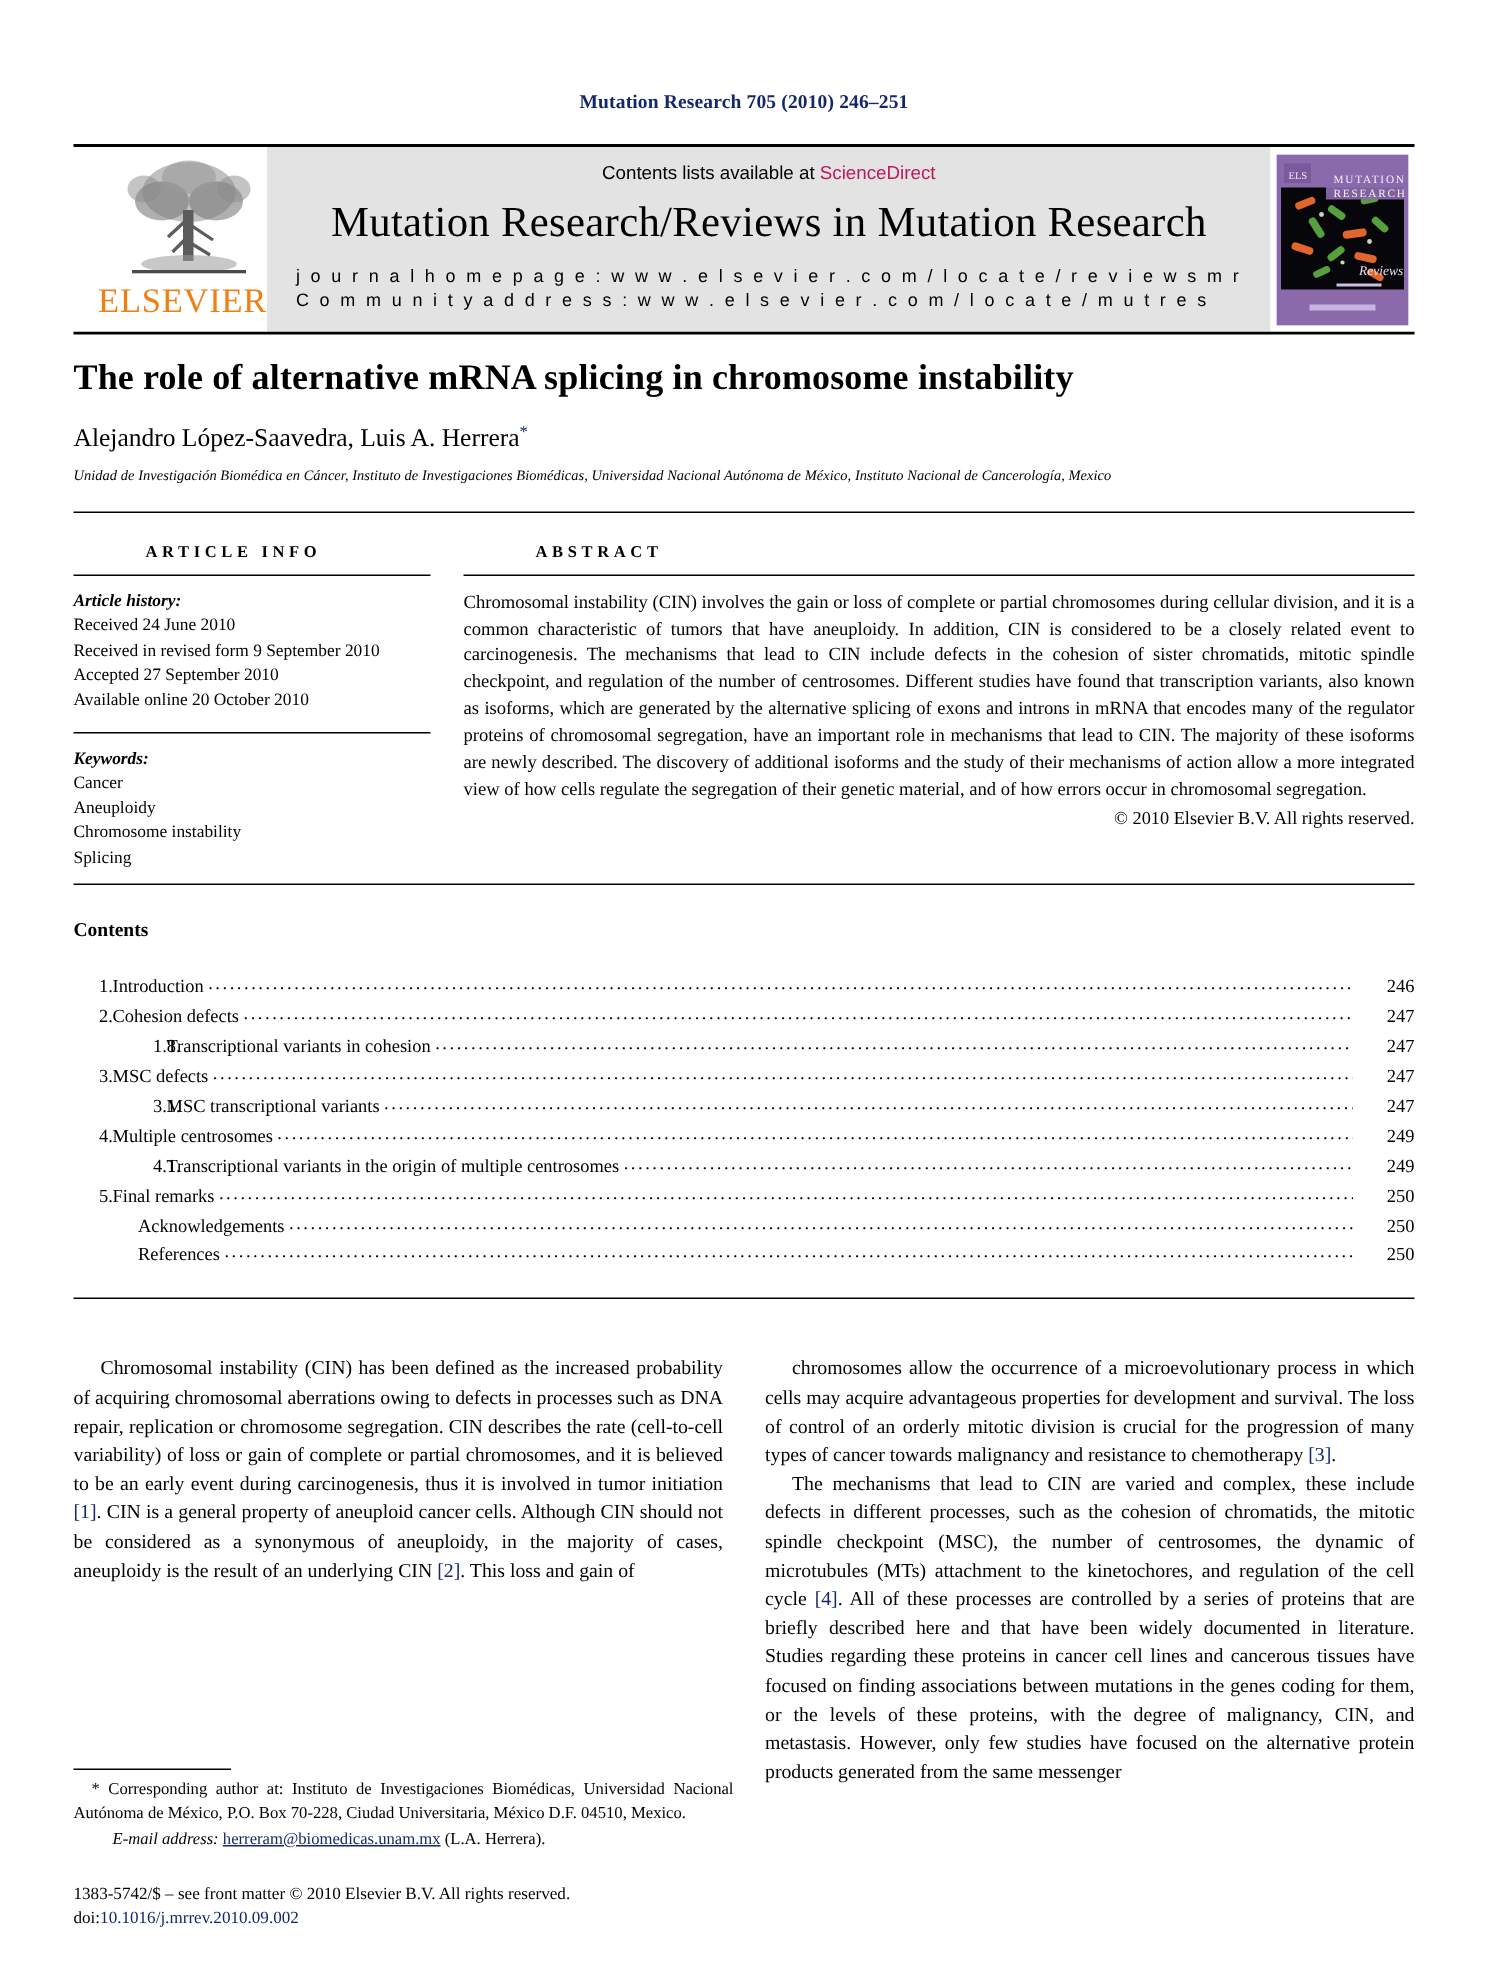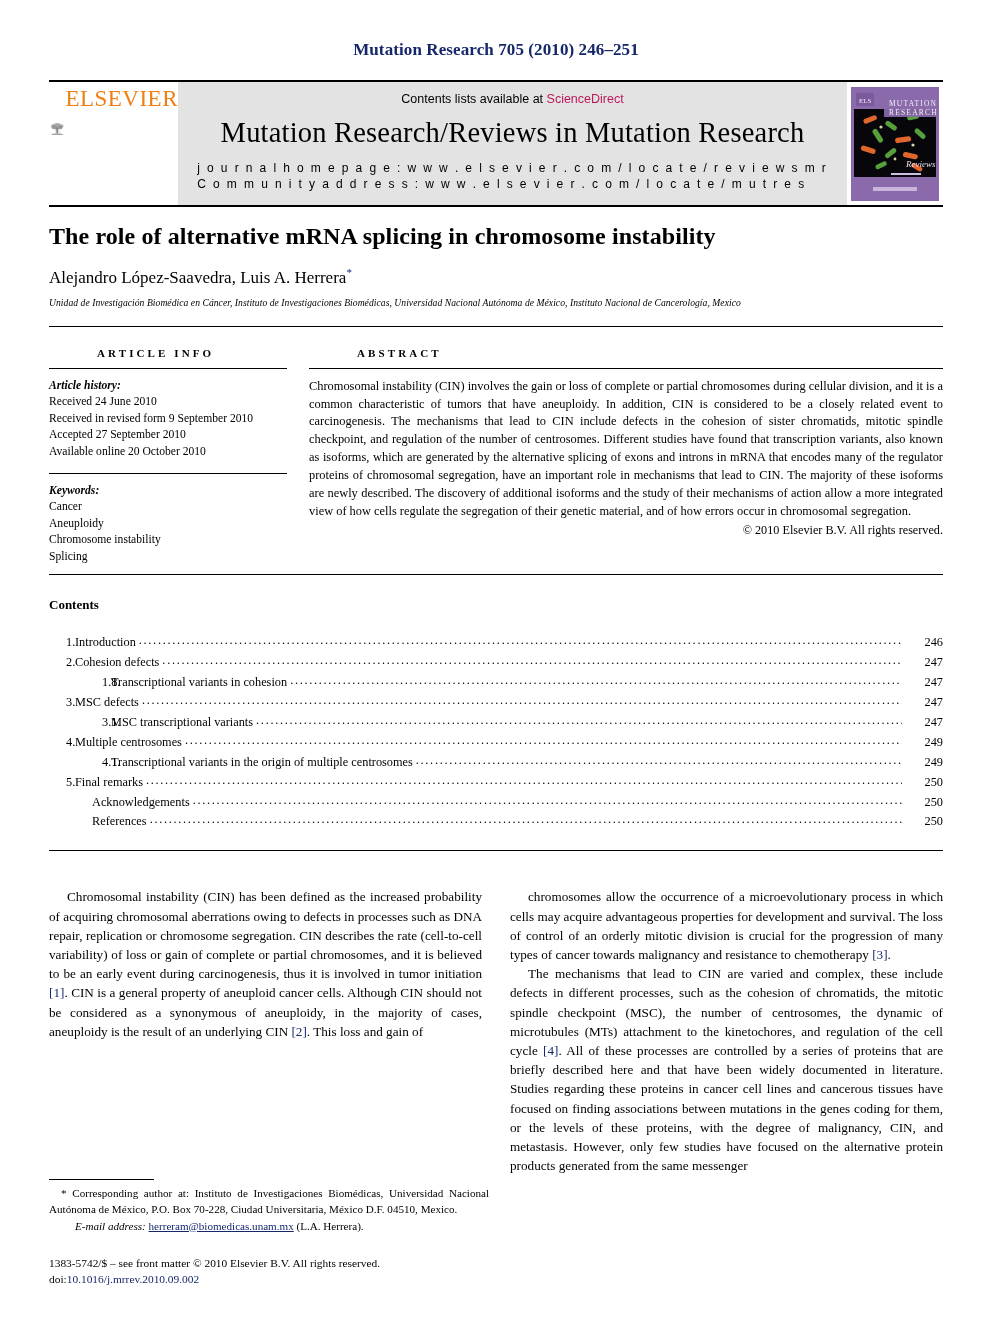--- a/index.html
+++ b/index.html
@@ -19,43 +19,44 @@
     position: relative;
     width: 992px;
     height: 1323px;
     box-sizing: border-box;
     padding: 0 49px;
   }
 
   
   .running-head {
     text-align: center;
-    font-size: 17px;
+    font-size: 13px;
     font-weight: bold;
     color: #15276b;
-    padding-top: 40px;
+    padding-top: 60px;
     letter-spacing: 0.1px;
   }
 
   
   .masthead {
     margin-top: 20px;
     border-top: 2.5px solid #000;
     border-bottom: 2.5px solid #000;
     height: 123px;
     display: flex;
     align-items: stretch;
     position: relative;
   }
   .elsevier-logo {
     width: 129px;
     flex: 0 0 129px;
     background: #ffffff;
     display: flex;
-    align-items: flex-start;
+    flex-direction: column;
+    align-items: flex-end;
     justify-content: flex-start;
     padding-top: 4px;
     box-sizing: border-box;
   }
   .elsevier-tree {
     width: 104px;
     height: 86px;
     display: block;
   }
   .elsevier-word {

